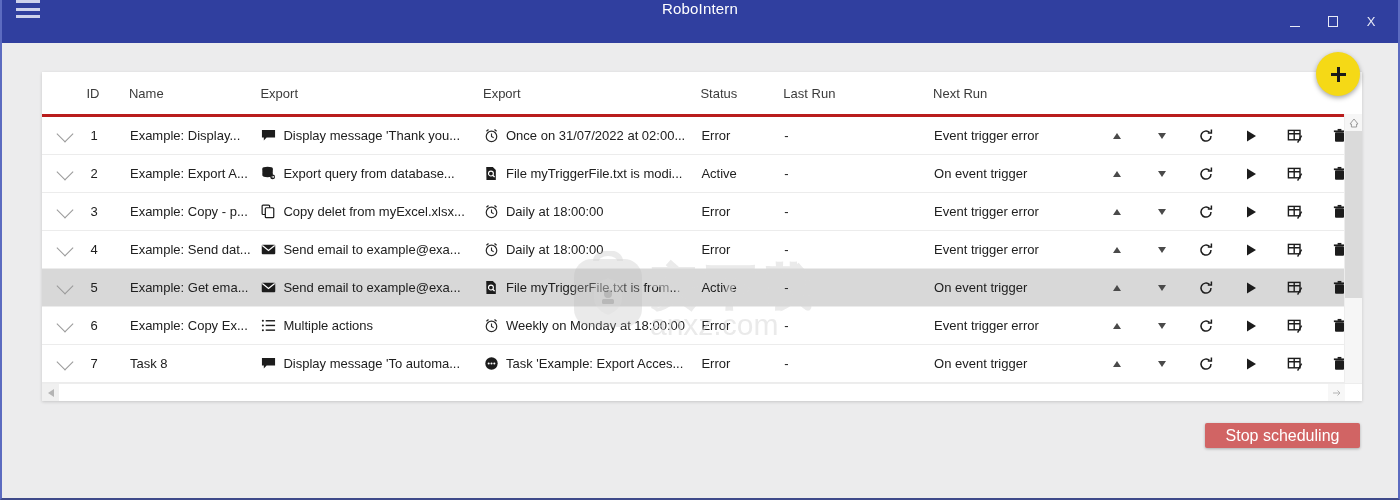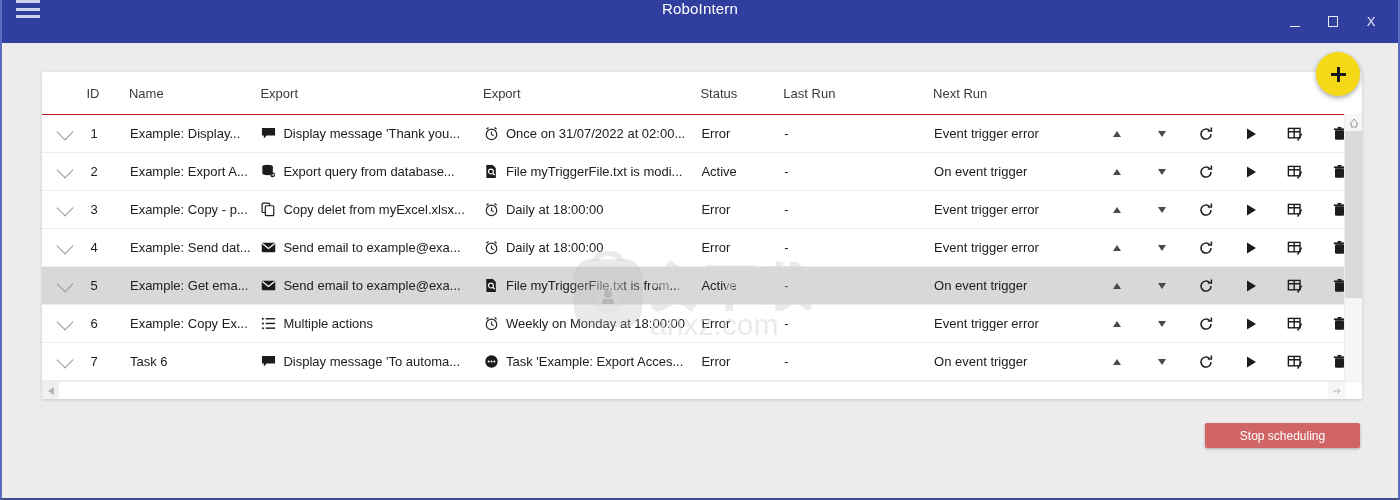--- a/index.html
+++ b/index.html
@@ -162,21 +162,21 @@
     table-layout: fixed;
   }
   table.grid th {
     text-align: left;
     font-weight: normal;
     font-size: 13px;
     color: #3b3b3b;
     padding: 0 0 0 0;
     height: 42px;
     vertical-align: middle;
-    border-bottom: 1px solid #b91c1c;
+    border-bottom: 3px solid #b91c1c;
     background: #ffffff;
   }
   table.grid td {
     font-size: 13px;
     color: #202020;
     height: 35px;
     vertical-align: middle;
     border-bottom: 1px solid #ececec;
     background: #ffffff;
     white-space: nowrap;
@@ -285,21 +285,21 @@
     background: #ececed;
   }
   .stop-btn {
     position: absolute;
     right: 38px;
     top: 12px;
     width: 155px;
     height: 25px;
     background: #d16464;
     color: #ffffff;
-    font-size: 12px;
+    font-size: 16px;
     display: flex;
     align-items: center;
     justify-content: center;
     border-radius: 2px;
     box-shadow: 0 1px 3px rgba(0,0,0,.28);
     cursor: pointer;
   }
 
   
   .watermark {
@@ -820,21 +820,21 @@
                     <rect x="3.2" y="4.6" width="9.6" height="10" rx="1" fill="#1c1c1c"></rect>
                     <rect x="2" y="2.6" width="12" height="1.8" fill="#1c1c1c"></rect>
                     <rect x="6" y="1" width="4" height="2" fill="#1c1c1c"></rect>
                   </svg>
                 </div>
               </td>
             </tr>
             <tr>
               <td><span class="chev"></span></td>
               <td class="pad-l">7</td>
-              <td><span class="ctext">Task 6</span></td>
+              <td><span class="ctext">Task 8</span></td>
               <td>
                 <span class="cellflex">
                   <span class="ico">
                     <svg width="15" height="15" viewBox="0 0 16 16">
                       <path d="M1 2 h14 v8 h-9 l-3 3.2 V10 H1 Z" fill="#1c1c1c"></path>
                     </svg>
                   </span>
                   <span class="ctext">Display message 'To automa...</span>
                 </span>
               </td>

